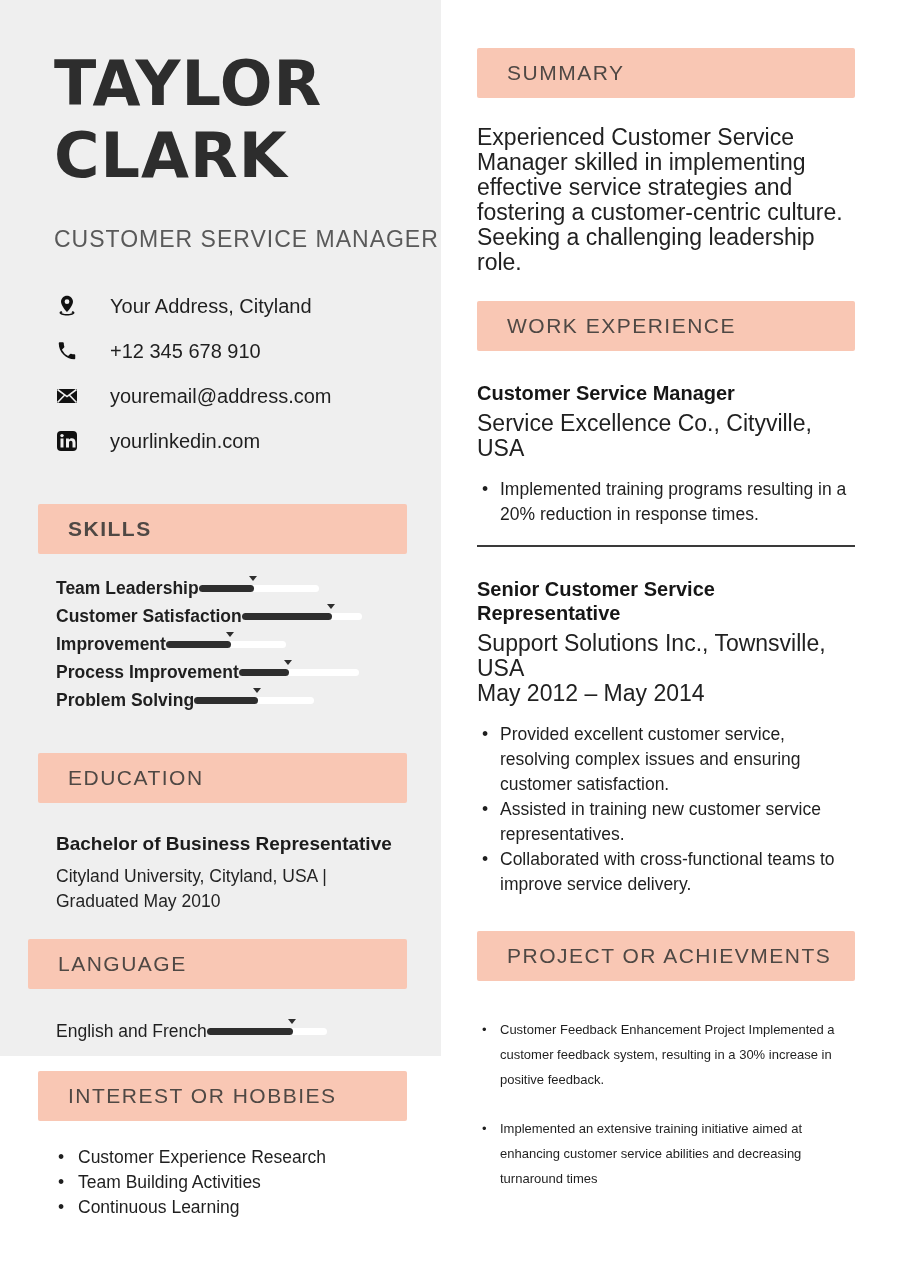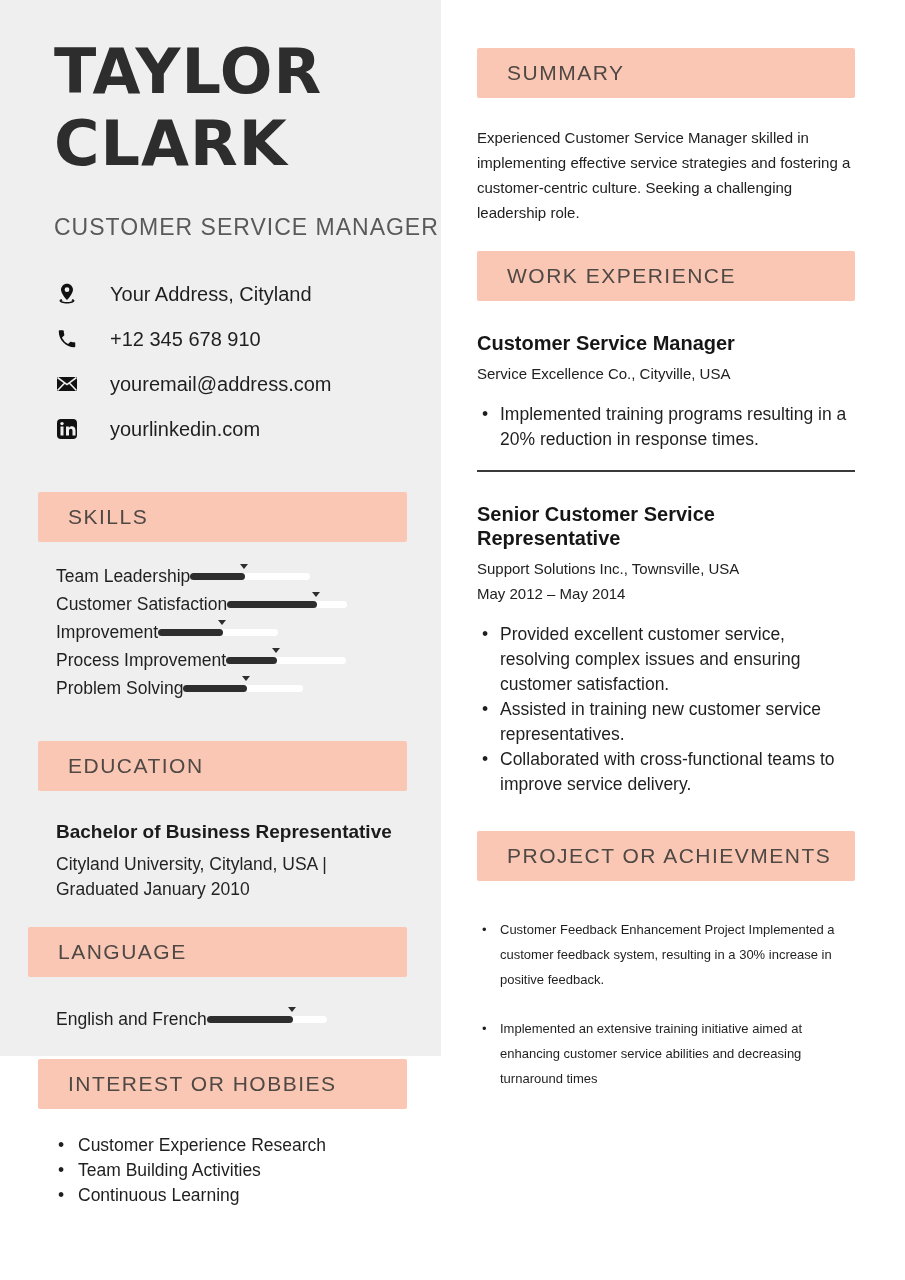--- a/index.html
+++ b/index.html
@@ -9,21 +9,21 @@
     background: #ffffff;
     color: #212121;
     overflow: hidden;
   }
   .page { display: flex; width: 905px; height: 1280px; background: #ffffff; }
 
   
   .left {
     width: 441px; min-width: 441px; height: 1056px;
     background: #efefef;
-    padding-top: 36px;
+    padding-top: 48px;
   }
   .name-block { padding-left: 54px; color: #2d2d2d; }
   .name-line {
     font-family: "DejaVu Sans", sans-serif;
     font-weight: bold;
     font-size: 62px;
     line-height: 72px;
     letter-spacing: 1px;
   }
   .role {
@@ -45,21 +45,21 @@
     height: 50px;
     display: flex;
     align-items: center;
     padding-left: 30px;
     font-size: 21px;
     letter-spacing: 1.5px;
     border-radius: 2px;
   }
   .left .section-bar { margin-left: 38px; margin-right: 34px; }
 
-  .skills-bar-section { margin-top: 50px; }
+  .skills-bar-section { margin-top: 50px; font-weight: bold; }
   .skill-list { margin: 20px 34px 0 56px; }
   .skill-row { display: flex; align-items: center; justify-content: flex-start; height: 28px; }
   .skill-label { font-size: 17.5px; color: #1f1f1f; }
   .meter { position: relative; width: 120px; min-width: 120px; height: 7px; background: #ffffff; border-radius: 5px; }
   .meter-fill { position: absolute; left: 0; top: 0; height: 7px; background: #2e2e2e; border-radius: 5px; }
   .meter-caret {
     position: absolute; right: -3px; top: -9px;
     width: 0; height: 0;
     border-left: 4px solid transparent;
     border-right: 4px solid transparent;
@@ -75,21 +75,21 @@
   .language-row { margin: 28px 34px 0 56px; }
 
   .interest-section .section-bar { margin-top: 26px; }
   .plain-list { margin: 24px 34px 0 56px; list-style: none; }
   .plain-list li { position: relative; padding-left: 22px; font-size: 17.5px; line-height: 25px; color: #1f1f1f; }
   .plain-list li::before { content: "•"; position: absolute; left: 2px; }
 
   
   .right { flex: 1; padding: 48px 50px 0 36px; }
   .right .section-bar { width: 100%; }
-  .body-text { font-size: 15px; line-height: 25px; color: #212121; }
+  .body-text { font-size: 23px; line-height: 25px; color: #212121; }
   .summary-text { margin-top: 27px; }
 
   .work-section .section-bar { margin-top: 26px; }
   .job { margin-top: 30px; }
   .job.second { margin-top: 30px; }
   .job-title { font-size: 20px; line-height: 24px; font-weight: bold; color: #161616; }
   .job-sub { margin-top: 6px; }
   .bullet-list { margin-top: 16px; list-style: none; }
   .bullet-list li { position: relative; padding-left: 23px; font-size: 17.5px; line-height: 25px; color: #1f1f1f; }
   .bullet-list li::before { content: "•"; position: absolute; left: 5px; }
@@ -198,21 +198,21 @@
               </span>
             </span>
         </div>
       </div>
     </section>
 
     <section class="education-section">
       <div class="section-bar">EDUCATION</div>
       <div class="edu-block">
         <div class="edu-degree">Bachelor of Business Representative</div>
-        <div class="edu-school">Cityland University, Cityland, USA | Graduated January 2010</div>
+        <div class="edu-school">Cityland University, Cityland, USA | Graduated May 2010</div>
       </div>
     </section>
 
     <section class="language-section">
       <div class="section-bar">LANGUAGE</div>
       <div class="skill-row language-row">
         <span class="skill-label">English and French</span>
         <span class="meter">
             <span class="meter-fill" style="width: 72%;">
               <span class="meter-caret"></span>

